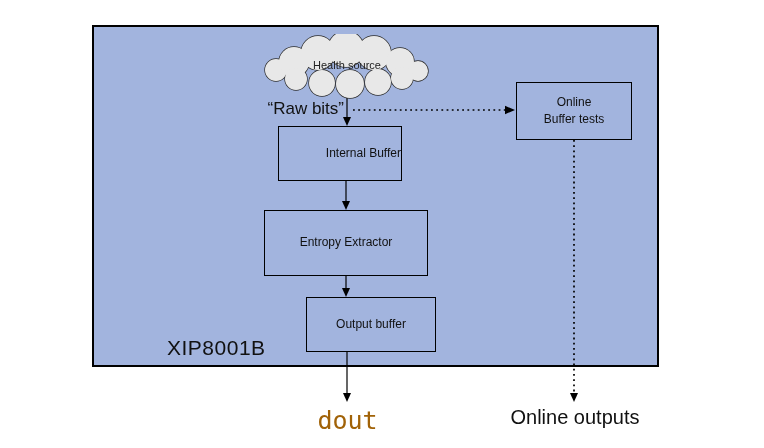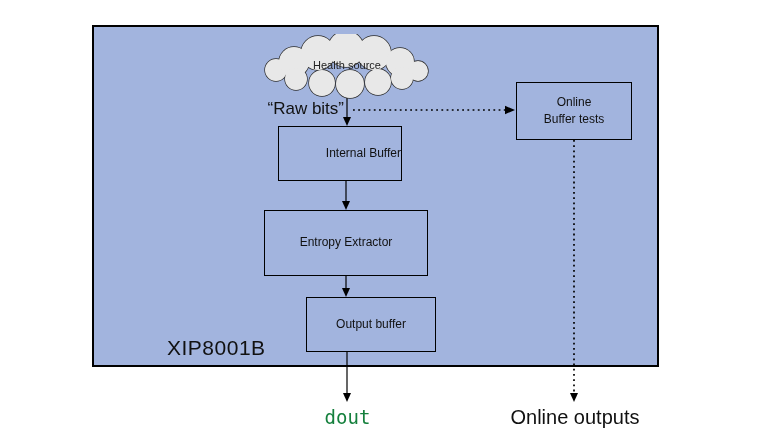--- a/index.html
+++ b/index.html
@@ -87,22 +87,22 @@
     font-size: 17px;
     color: #111;
     z-index: 3;
   }
   .dout-label {
     position: absolute;
     left: 310px; top: 406px;
     width: 75px;
     text-align: center;
     font-family: "DejaVu Sans Mono", monospace;
-    font-size: 19px;
-    color: #15803d;
+    font-size: 25px;
+    color: #a16207;
     z-index: 3;
   }
   .status-label {
     position: absolute;
     left: 495px; top: 406px;
     width: 160px;
     text-align: center;
     font-size: 20px;
     color: #111;
     z-index: 3;

